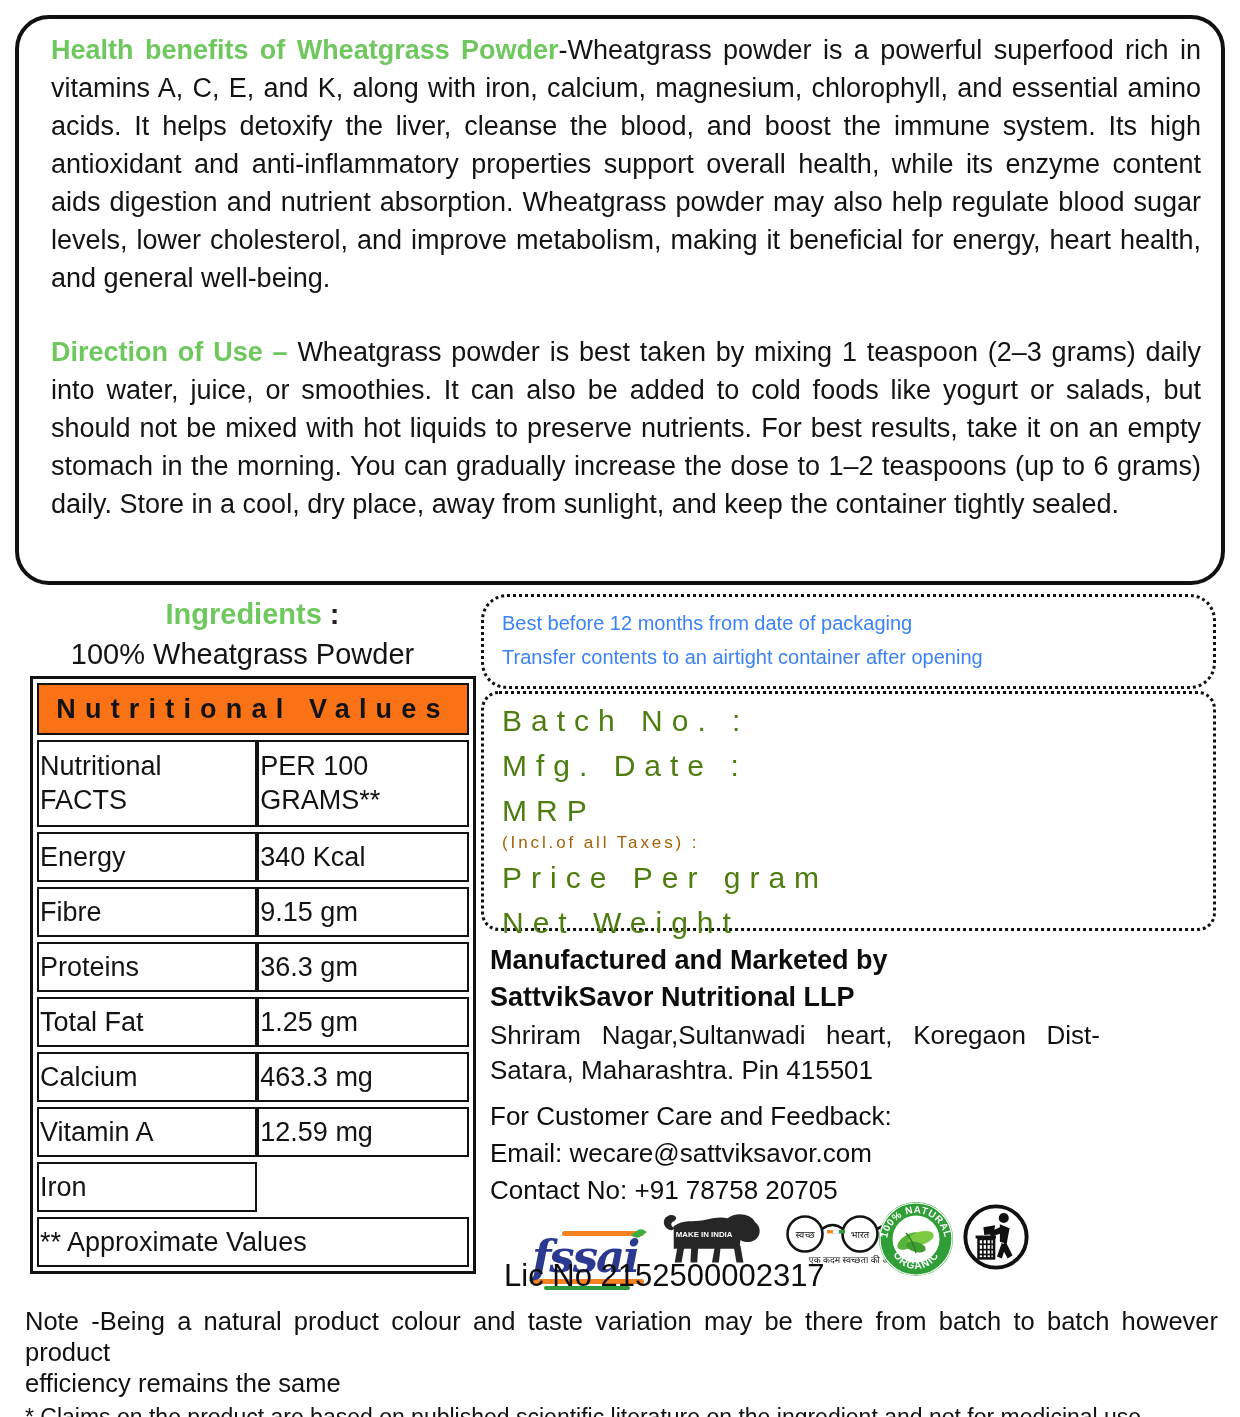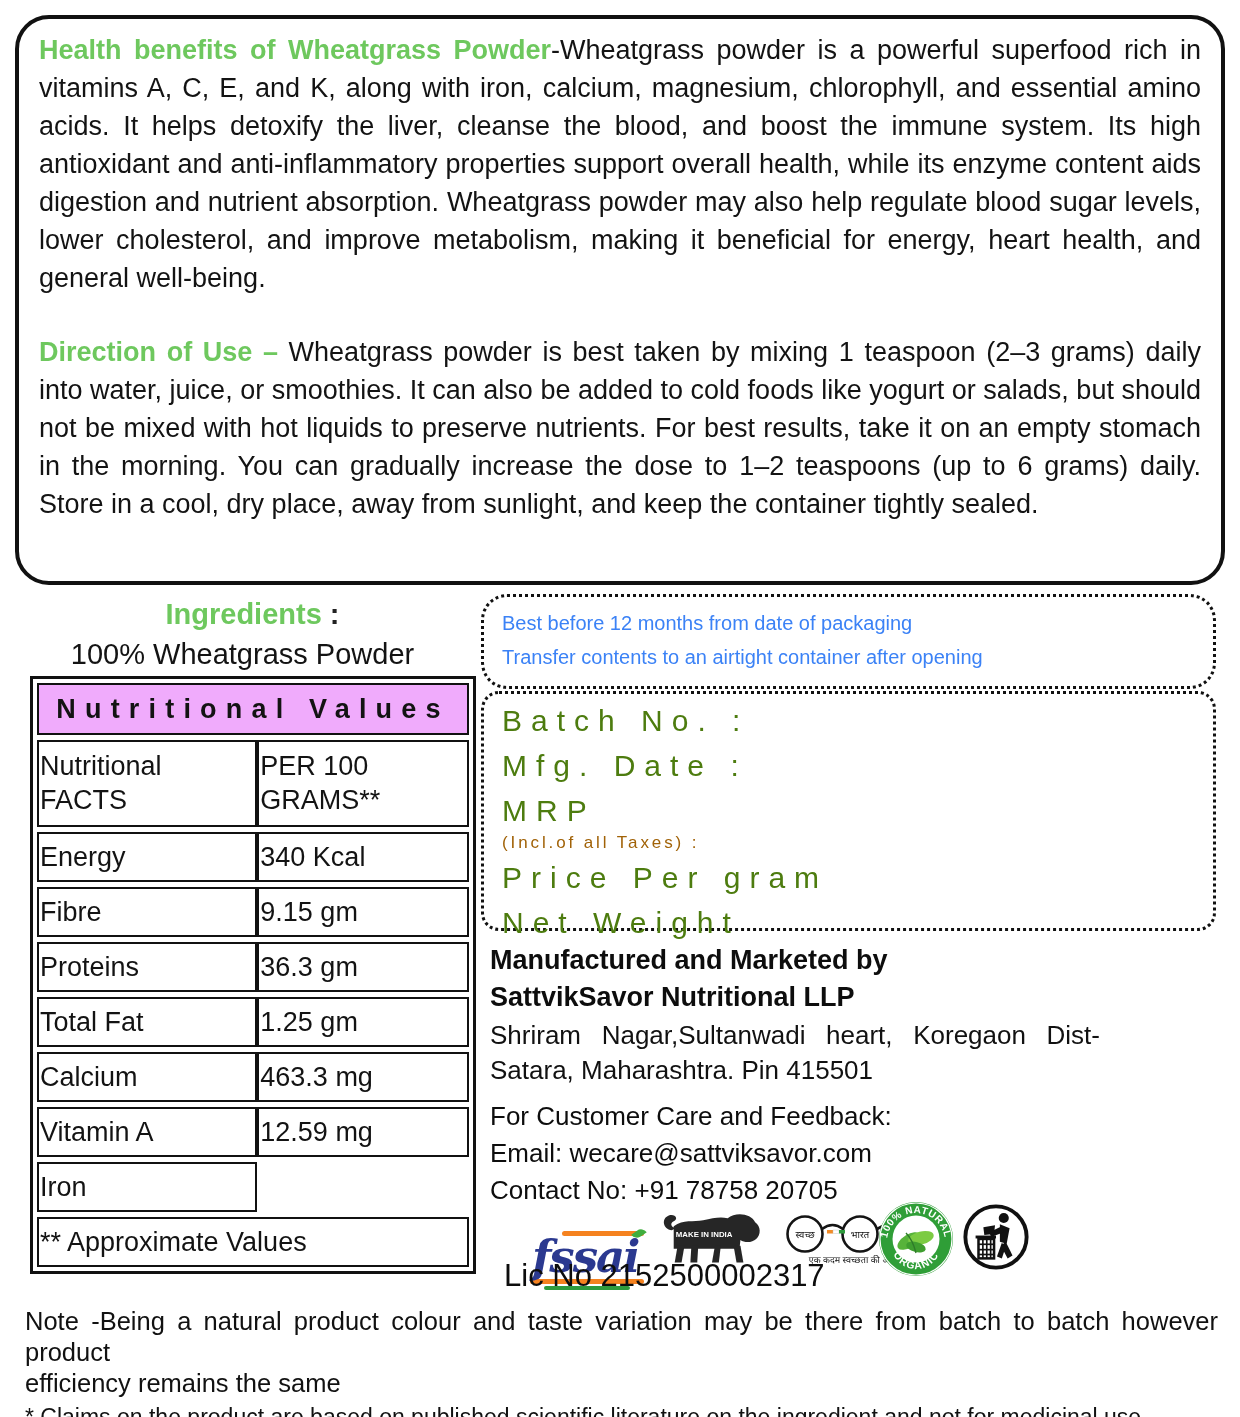--- a/index.html
+++ b/index.html
@@ -3,21 +3,21 @@
 <meta charset="utf-8">
 <style>
   * { margin:0; padding:0; box-sizing:border-box; }
   html,body { background:#ffffff; }
   body { font-family:"Liberation Sans", sans-serif; color:#111; }
   .page { position:relative; width:1240px; height:1417px; background:#fff; overflow:hidden; }
 
   
   .benefits-box {
     position:absolute; left:15px; top:15px; width:1210px; height:570px;
-    border:4px solid #111; border-radius:34px; padding:12px 20px 10px 20px;
+    border:4px solid #111; border-radius:34px; padding:12px 20px 10px 32px;
     background:#fff;
   }
   .para { font-size:27px; line-height:38px; text-align:justify; color:#131313; }
   .para + .para { margin-top:36px; }
   .green-head { color:#6ec85e; font-weight:bold; }
 
   
   .ingredients-heading {
     position:absolute; left:30px; top:598px; width:445px; text-align:center;
     font-size:29px; font-weight:bold;
@@ -37,21 +37,21 @@
   .nrow { display:flex; margin-bottom:5px; }
   .nrow:last-child { margin-bottom:0; }
   .ncell {
     border:2.5px solid #111; font-size:27px; color:#131313;
     padding:8px 10px 7px 1px; background:#fff; display:flex; align-items:center;
   }
   .ncell.full { width:100%; }
   .ncell.lab { width:51%; border-right-width:2px; }
   .ncell.val { width:49%; border-left-width:2px; }
   .nheader {
-    width:100%; background:#f0abfc; border:2.5px solid #111;
+    width:100%; background:#f97316; border:2.5px solid #111;
     font-size:27px; font-weight:bold; letter-spacing:0.34em;
     text-align:center; padding:9px 0 8px 0; color:#131313;
   }
   .pre { white-space:pre-line; line-height:1.25; }
   .nfoot { font-size:27px; }
 
   
   .storage-box {
     position:absolute; left:481px; top:594px; width:735px; height:95px;
     border:3px dotted #111; border-radius:26px; padding:9px 18px;

